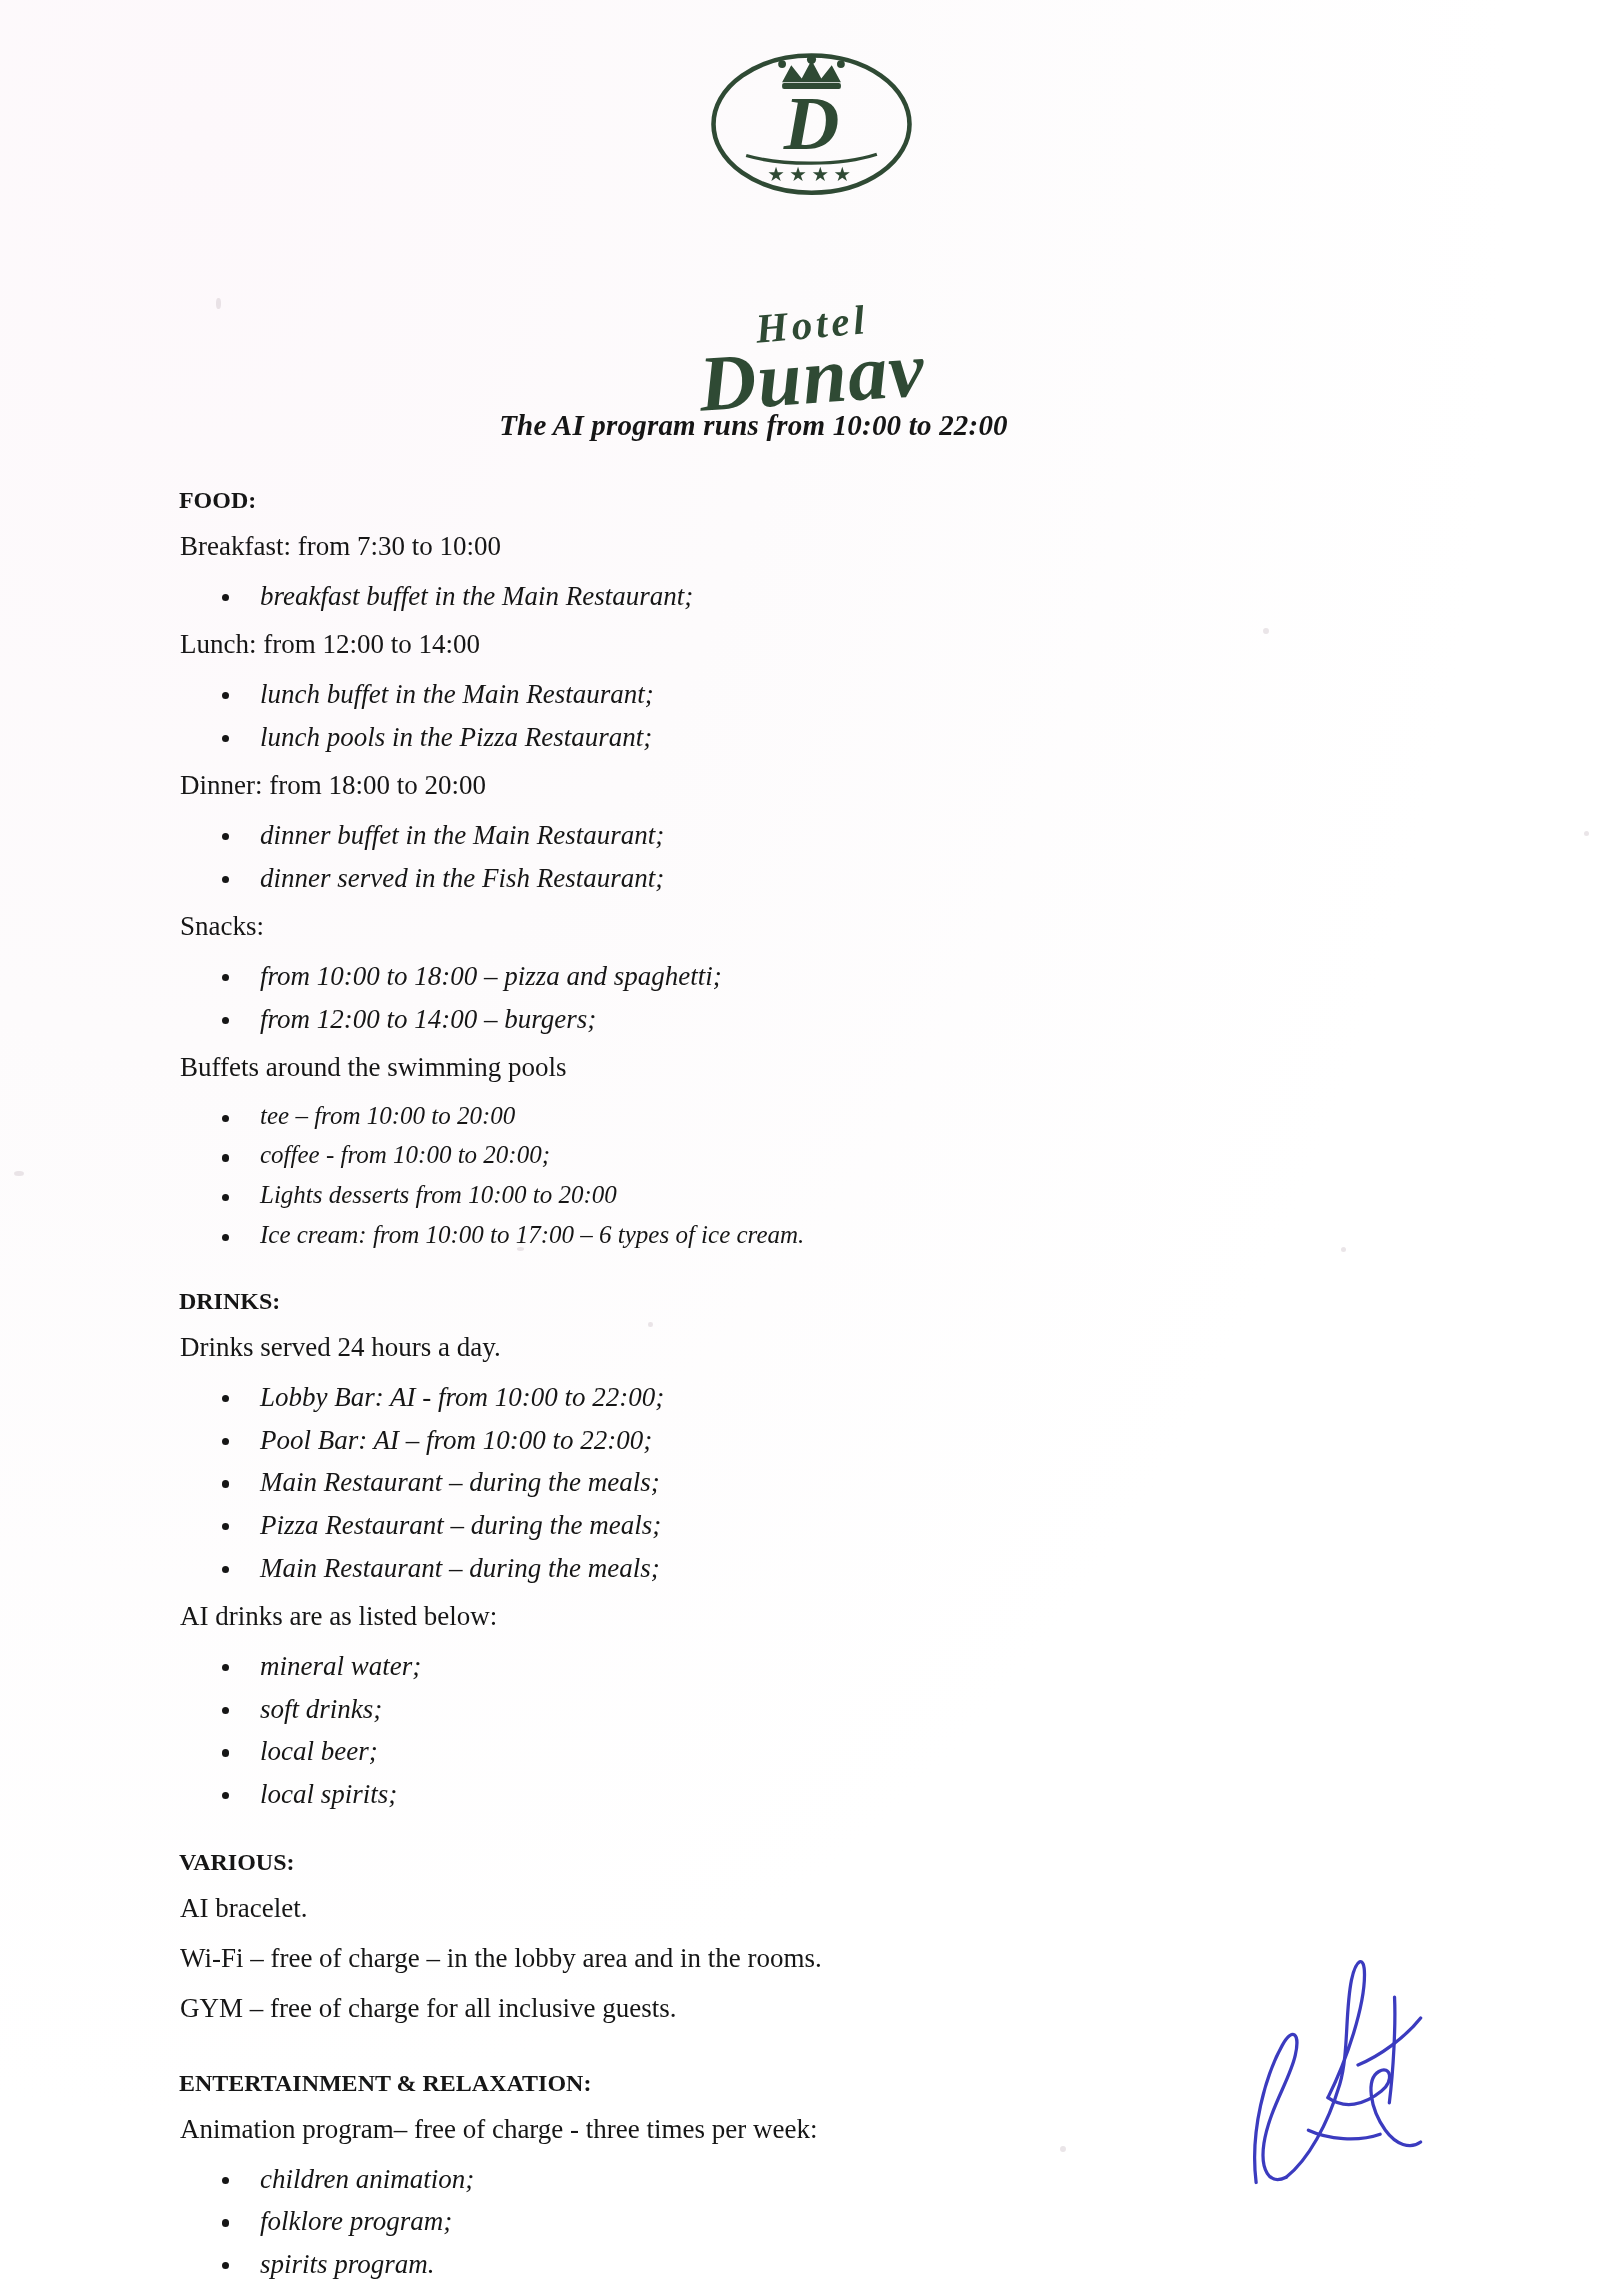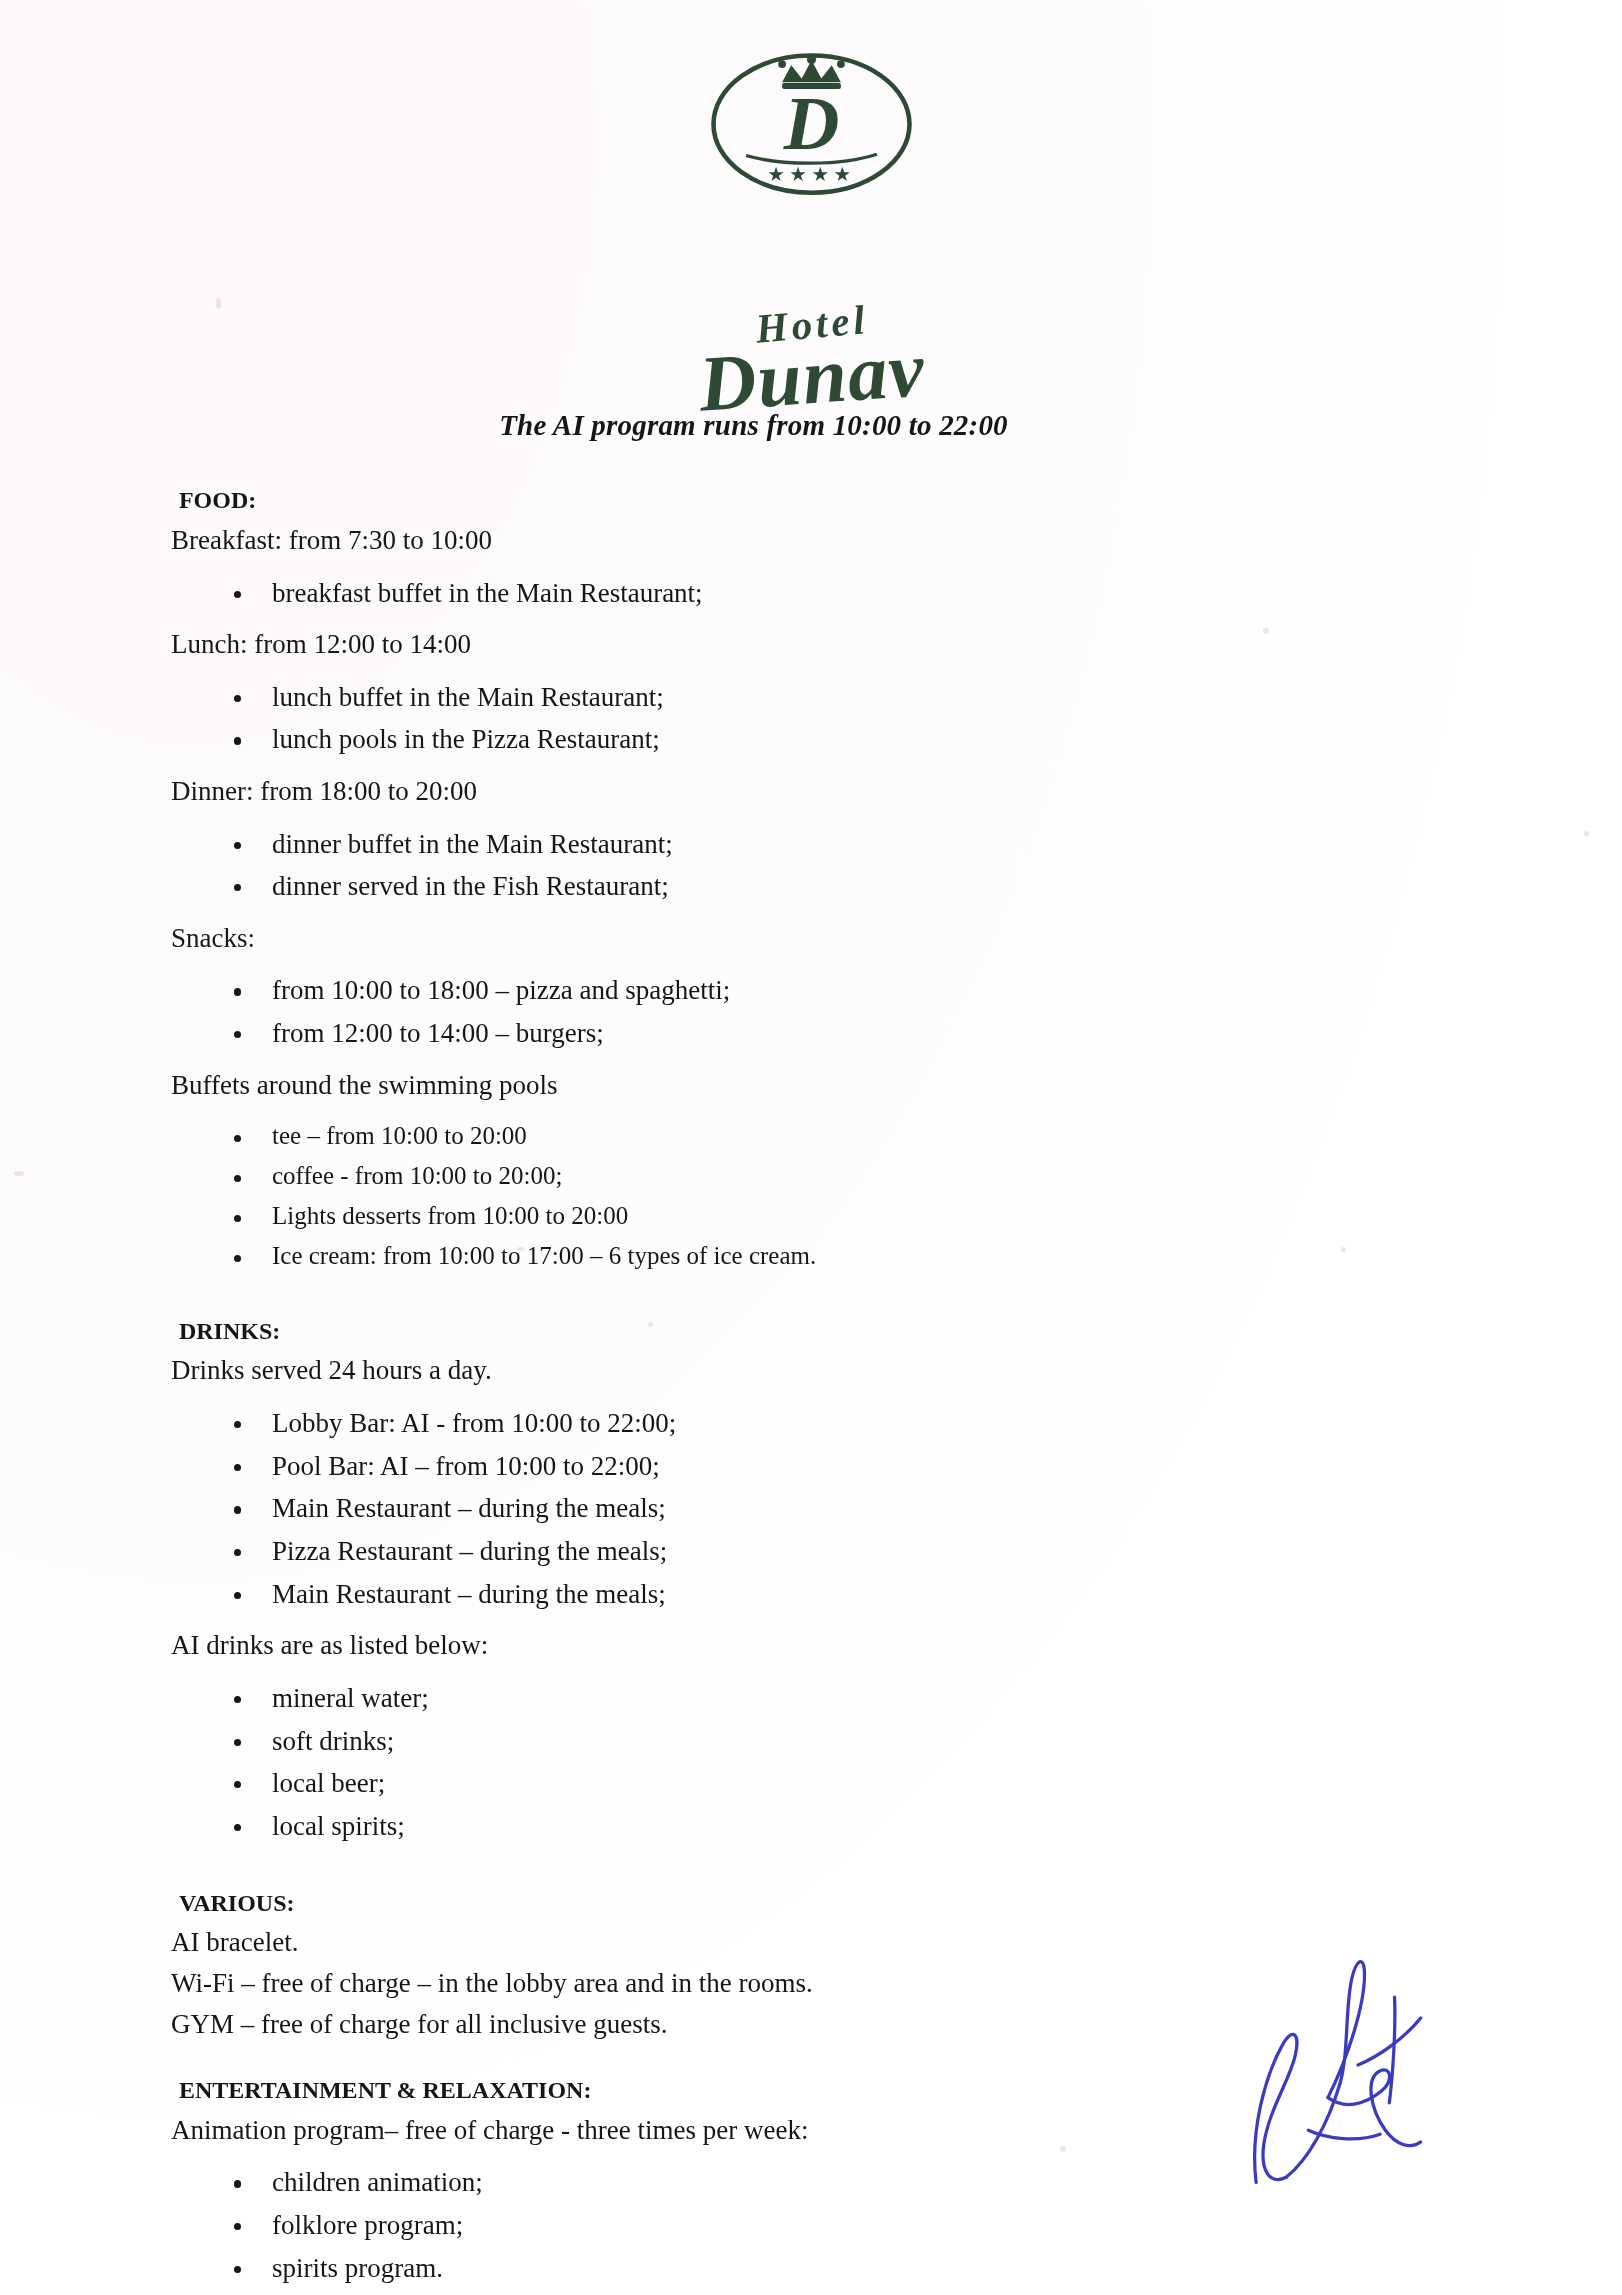--- a/index.html
+++ b/index.html
@@ -92,27 +92,28 @@
     font-style: italic;
   }
   .section-head {
     font-weight: bold;
     font-size: 24px;
     margin: 0 0 2.6px 0;
     padding-left: 7.9px;
   }
   .section-gap { height: 27.5px; }
   .line {
-    margin: 0;
+    margin: 9px;
     padding: 0 0 1.3px 0;
   }
   ul.bullets {
     list-style: none;
-    margin: 12px;
+    margin: 0;
     padding: 0;
+    font-style: italic;
   }
   ul.bullets li {
     position: relative;
     padding-left: 89px;
     margin: 0 0 3.3px 0;
   }
   ul.bullets li::before {
     content: "";
     position: absolute;
     left: 51px;

